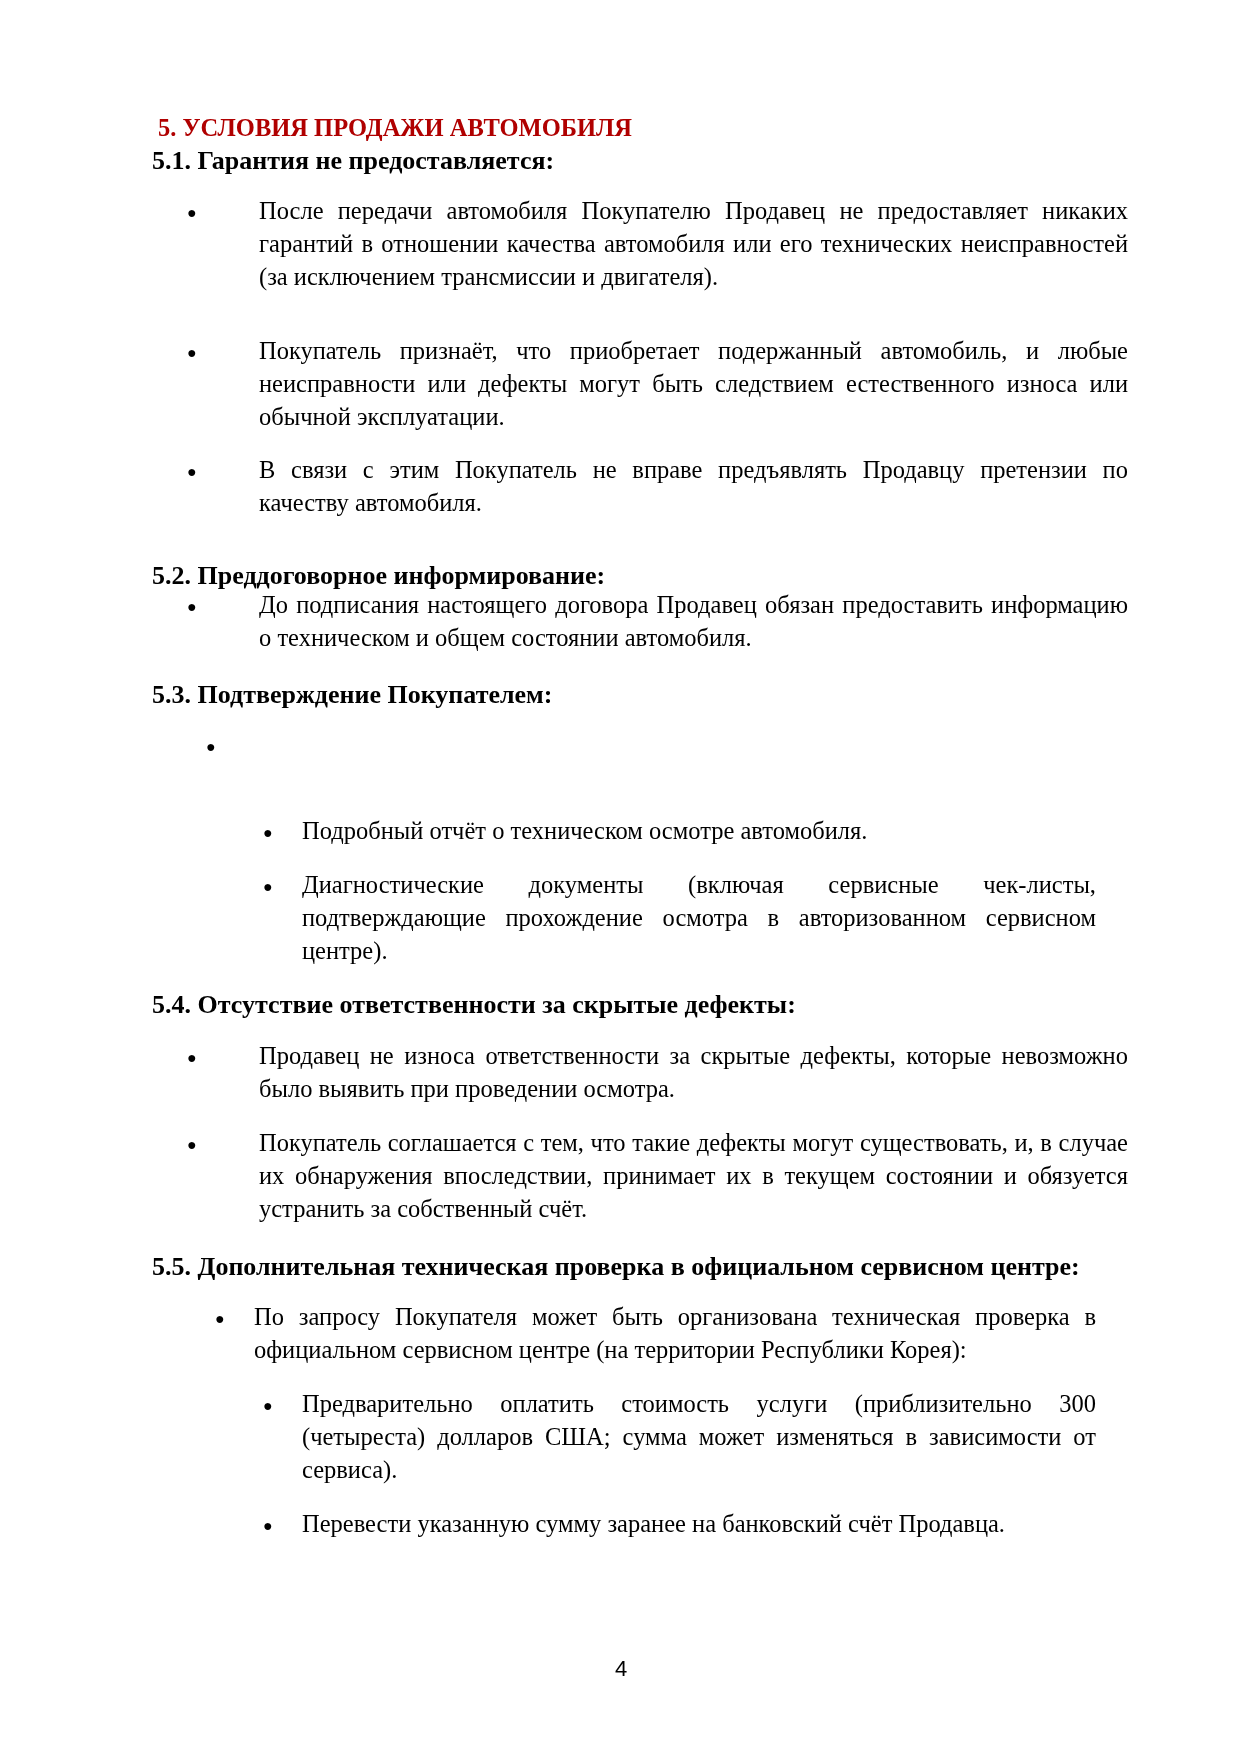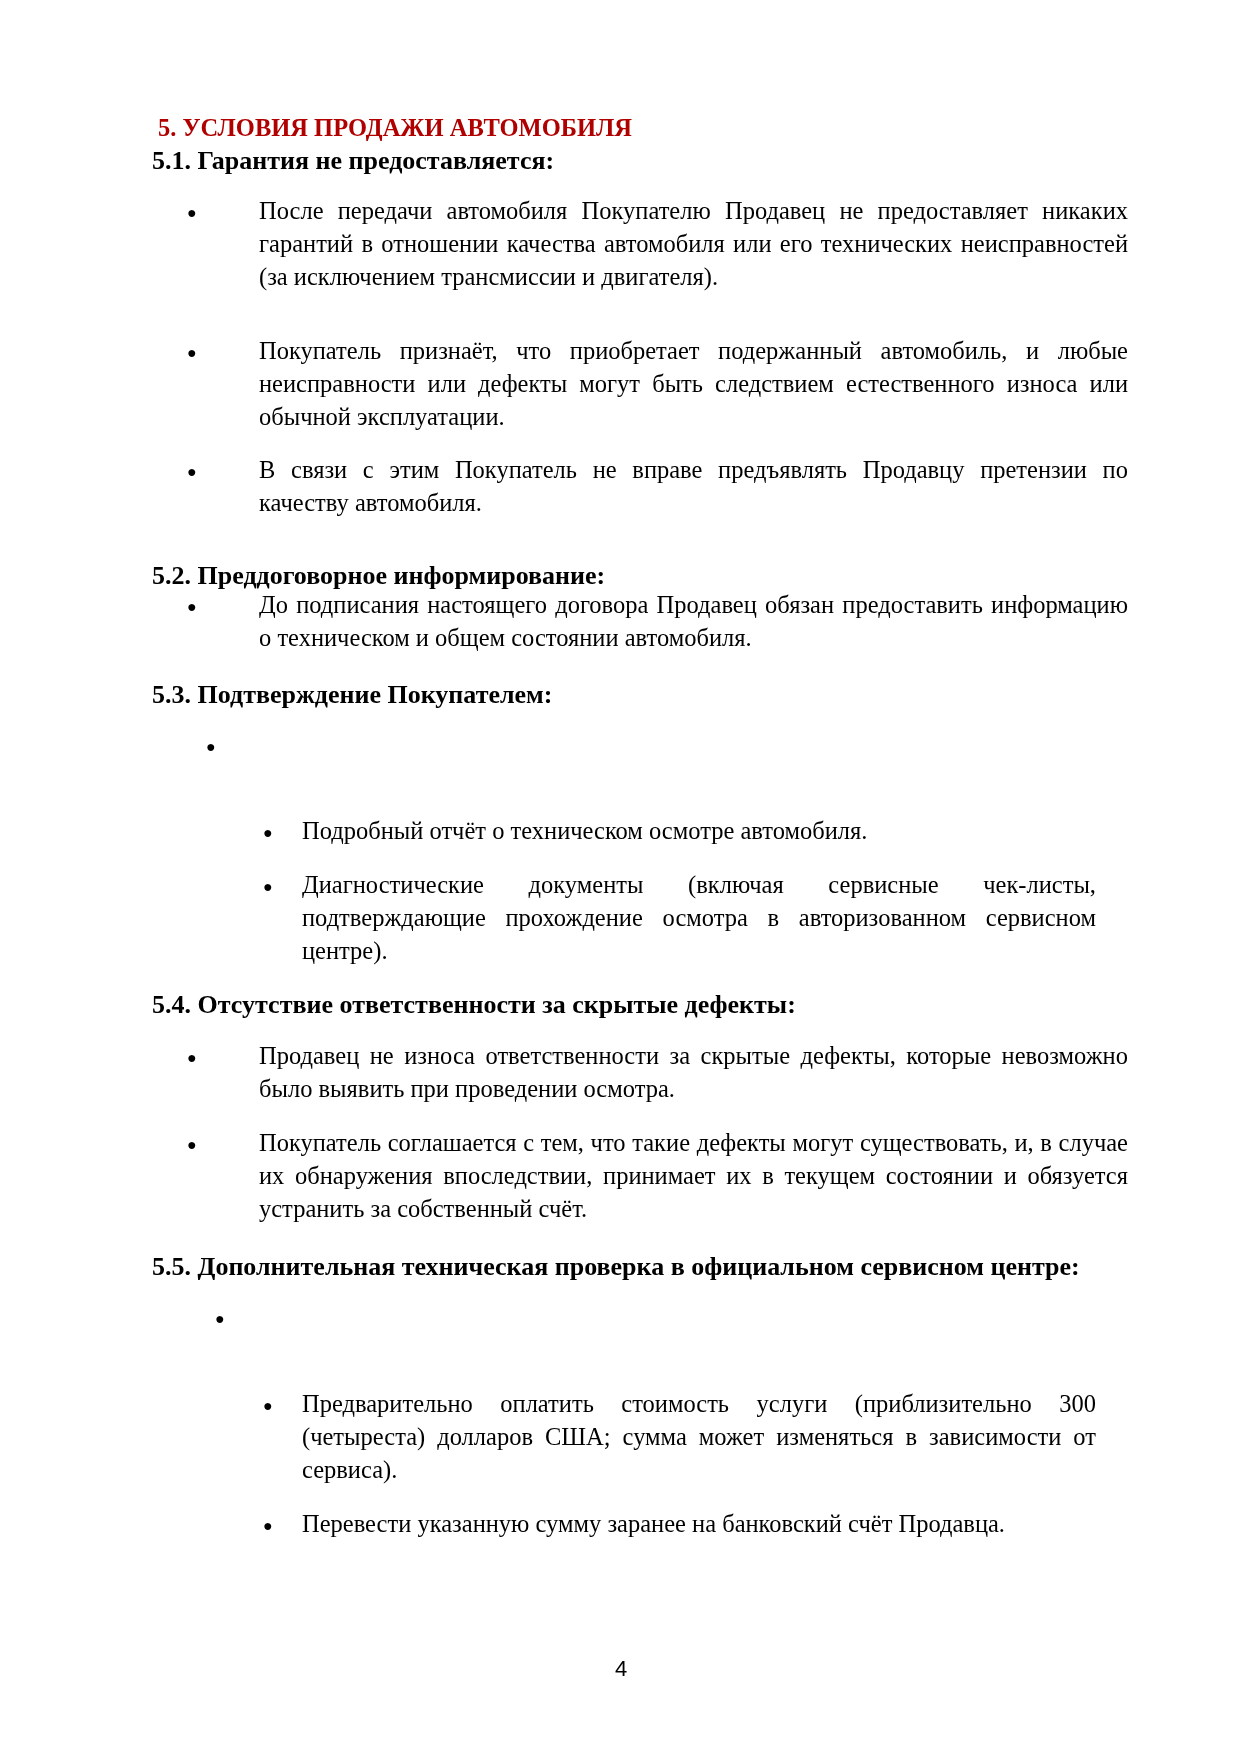--- a/index.html
+++ b/index.html
@@ -68,20 +68,21 @@
 
   <span class="bullet" style="left:187px; top:1041px">●</span>
   <p class="item lvl1" style="top:1039px">Продавец не износа ответственности за скрытые дефекты, которые невозможно было выявить при проведении осмотра.</p>
 
   <span class="bullet" style="left:187px; top:1128px">●</span>
   <p class="item lvl1" style="top:1126px">Покупатель соглашается с тем, что такие дефекты могут существовать, и, в случае их обнаружения впоследствии, принимает их в текущем состоянии и обязуется устранить за собственный счёт.</p>
 
   <h2 class="h2" style="top:1250px">5.5. Дополнительная техническая проверка в официальном сервисном центре:</h2>
 
   <span class="bullet" style="left:215px; top:1302px">●</span>
+  <p class="item lvl1c" style="top:1300px">По запросу Покупателя может быть организована техническая проверка в официальном сервисном центре (на территории Республики Корея):</p>
 
   <span class="bullet" style="left:263px; top:1389px">●</span>
   <p class="item lvl2" style="top:1387px">Предварительно оплатить стоимость услуги (приблизительно 300 (четыреста) долларов США; сумма может изменяться в зависимости от сервиса).</p>
 
   <span class="bullet" style="left:263px; top:1509px">●</span>
   <p class="item lvl2" style="top:1507px">Перевести указанную сумму заранее на банковский счёт Продавца.</p>
 
   <div class="pnum">4</div>
 </div>
 

